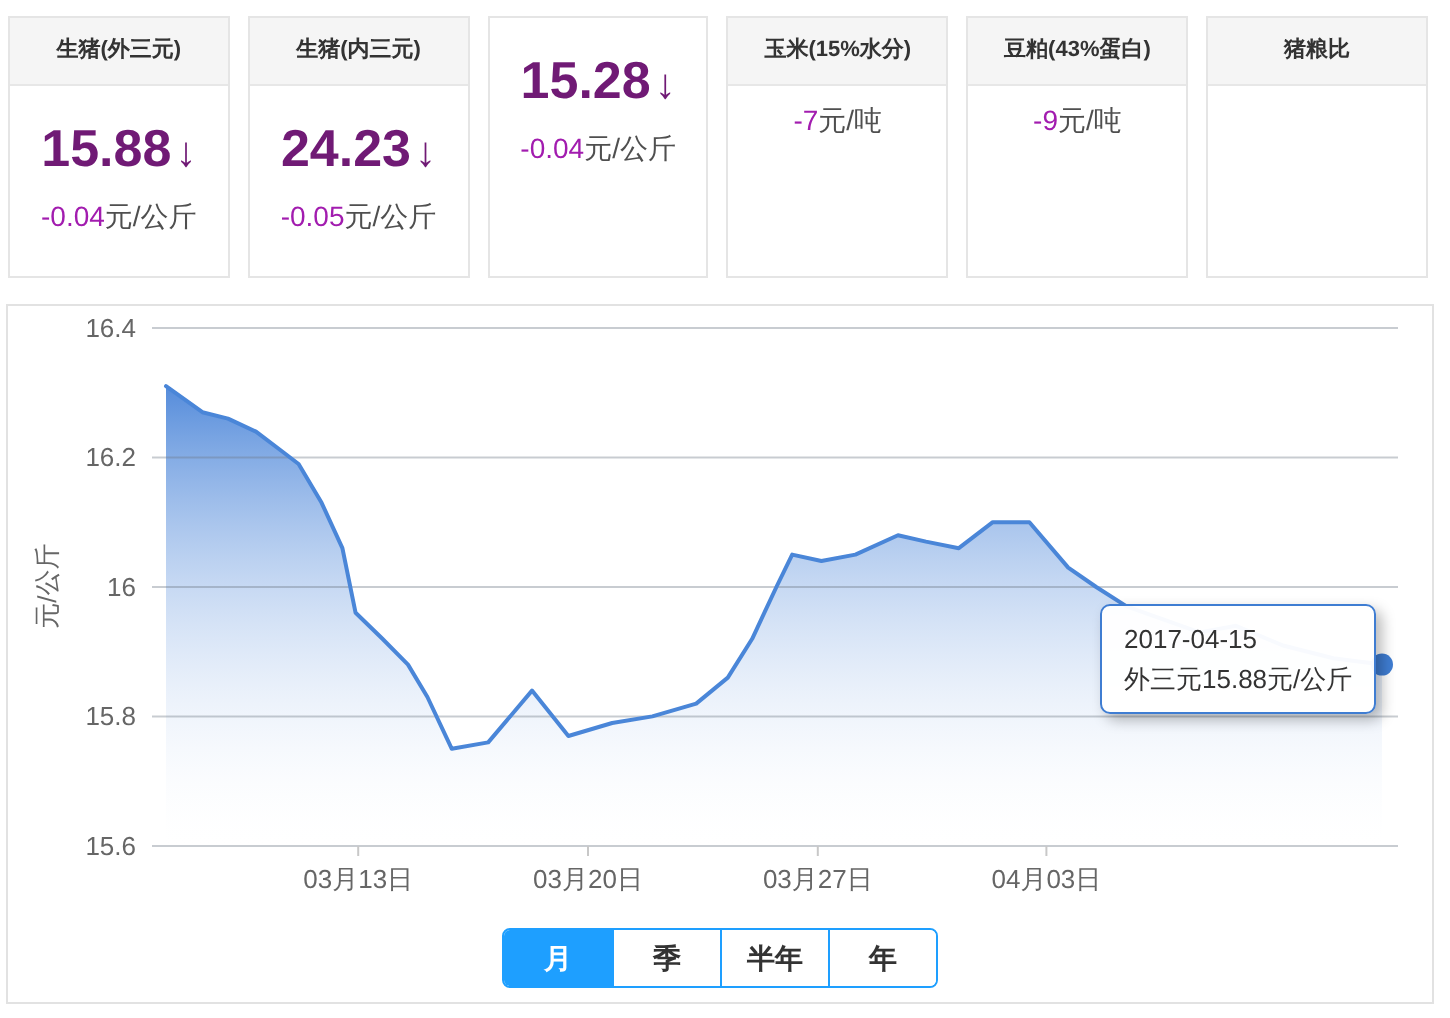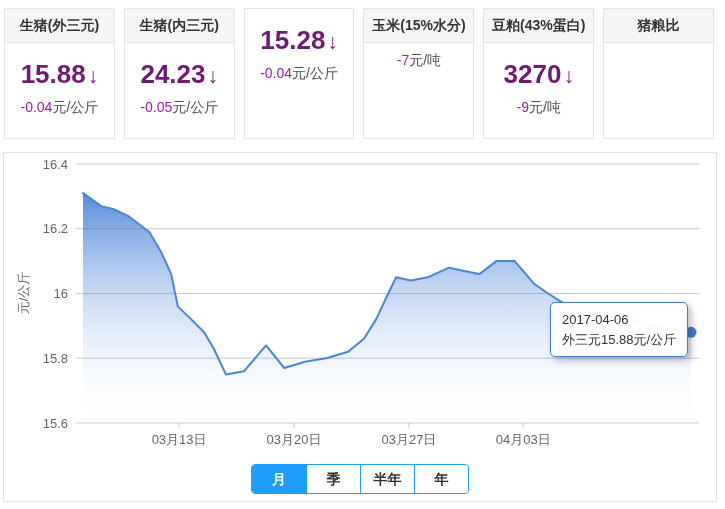--- a/index.html
+++ b/index.html
@@ -5,21 +5,21 @@
   html,body{margin:0;padding:0;}
   body{
     width:725px;height:509px;position:relative;background:#ffffff;
     font-family:"Liberation Sans","DejaVu Sans",sans-serif;
     overflow:hidden;
   }
   
   .cards{position:absolute;top:8px;left:4px;width:710px;display:flex;gap:9px;}
   .card{flex:1;background:#fff;border:1px solid #e5e5e5;height:131px;text-align:center;box-sizing:border-box;}
   .card-header{height:33px;line-height:33px;background:#f5f5f5;border-bottom:1px solid #e7e7e7;
-    font-size:14px;font-weight:bold;color:#333;white-space:nowrap;overflow:hidden;}
+    font-size:11px;font-weight:bold;color:#333;white-space:nowrap;overflow:hidden;}
   .card-value{margin-top:17px;font-size:26px;font-weight:bold;color:#701a75;line-height:28px;white-space:nowrap;}
   .card-value.neutral{color:#4a4a4a;margin-top:24px;}
   .card-arrow{font-size:21px;margin-left:2px;}
   .card-change{margin-top:9px;font-size:14px;color:#4f4f4f;white-space:nowrap;}
   .card-change .chg-num{color:#a21caf;}
   
   .chart-panel{position:absolute;top:152px;left:3px;width:714px;height:350px;
     border:1px solid #e2e2e2;background:#fff;box-sizing:border-box;}
   .chart-panel svg{position:absolute;left:0;top:0;font-family:inherit;}
   .tooltip{
@@ -53,21 +53,20 @@
   <div class="card">
     <div class="card-value"><span>15.28</span><span class="card-arrow">↓</span></div>
     <div class="card-change"><span class="chg-num">-0.04</span><span>元/公斤</span></div>
   </div>
   <div class="card">
     <div class="card-header">玉米(15%水分)</div>
     <div class="card-change"><span class="chg-num">-7</span><span>元/吨</span></div>
   </div>
   <div class="card">
     <div class="card-header">豆粕(43%蛋白)</div>
-    <div class="card-value"><span>3270</span><span class="card-arrow">↓</span></div>
     <div class="card-change"><span class="chg-num">-9</span><span>元/吨</span></div>
   </div>
   <div class="card">
     <div class="card-header">猪粮比</div>
   </div>
 </div>
 
 <div class="chart-panel">
   <svg id="chart-svg" width="712" height="348" viewBox="0 0 712 348">
       <defs>
@@ -94,21 +93,21 @@
       <text x="290.0" y="291" text-anchor="middle" font-size="13" fill="#666666">03月20日</text>
       <line x1="404.9" x2="404.9" y1="270" y2="275" stroke="#c8c8c8" stroke-width="1"></line>
       <text x="404.9" y="291" text-anchor="middle" font-size="13" fill="#666666">03月27日</text>
       <line x1="519.2" x2="519.2" y1="270" y2="275" stroke="#c8c8c8" stroke-width="1"></line>
       <text x="519.2" y="291" text-anchor="middle" font-size="13" fill="#666666">04月03日</text>
       <path d="M79.0,40.1L97.2,53.1L110.0,56.3L124.0,62.8L136.8,72.5L145.3,79.0L156.8,98.4L167.2,121.1L173.8,153.4L187.2,166.4L200.0,179.3L209.7,195.5L221.9,221.4L240.1,218.2L262.0,192.3L280.2,215.0L302.1,208.5L322.2,205.2L344.1,198.8L359.9,185.8L372.1,166.4L384.2,140.5L392.1,124.3L406.7,127.5L423.7,124.3L445.0,114.6L459.0,117.8L475.4,121.1L492.4,108.1L510.7,108.1L530.1,130.8L544.1,140.5L559.3,150.2L577.6,156.7L595.8,163.2L614.0,159.9L637.1,169.6L662.7,176.1L687.0,179.3" fill="none" stroke="#4a86d8" stroke-width="2" stroke-linejoin="round" stroke-linecap="round"></path>
       <circle cx="687.0" cy="179.3" r="5.5" fill="#3f7dd2"></circle>
     </svg>
 
   <div class="tooltip">
-    <div>2017-04-06</div>
+    <div>2017-04-15</div>
     <div>外三元15.88元/公斤</div>
   </div>
 
   <div class="tabs">
     <button class="tab active">月</button>
     <button class="tab">季</button>
     <button class="tab">半年</button>
     <button class="tab">年</button>
   </div>
 </div>

